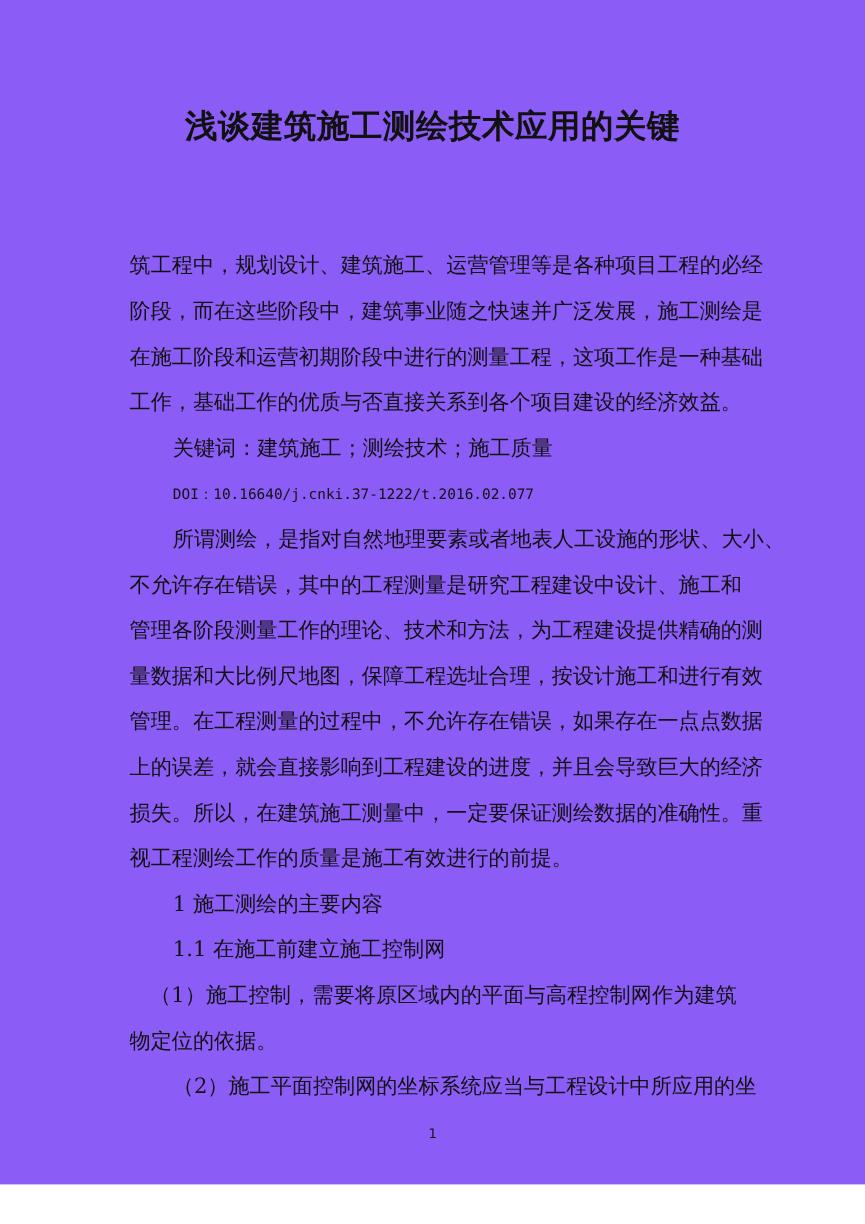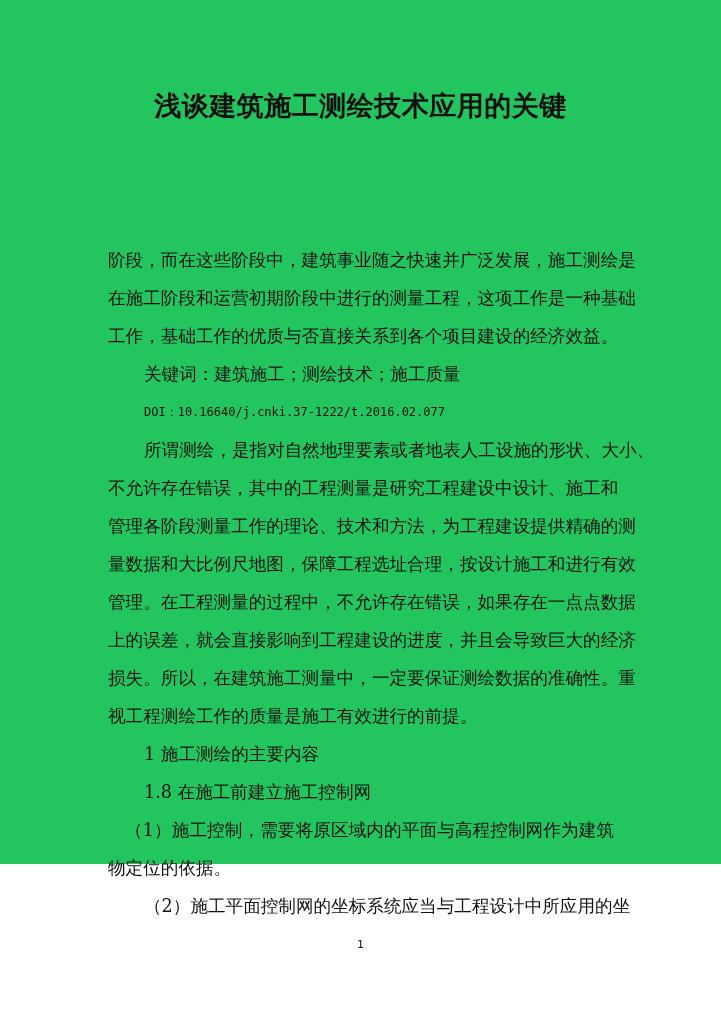--- a/index.html
+++ b/index.html
@@ -12,22 +12,22 @@
       height: 1020px;
       position: relative;
       overflow: hidden;
       font-family: "DejaVu Serif", "Liberation Serif", serif;
       color: #111111;
     }
     .page {
       position: absolute;
       left: 0; top: 0;
       width: 721px;
-      height: 864px;
-      background: #22c55e;
+      height: 987px;
+      background: #8b5cf6;
     }
     .title {
       position: absolute;
       left: 0;
       top: 88px;
       width: 721px;
       text-align: center;
       font-size: 27px;
       font-weight: bold;
       letter-spacing: 0.5px;
@@ -63,37 +63,38 @@
       line-height: 14px;
       font-family: "DejaVu Sans", sans-serif;
     }
   </style>
 </head>
 <body>
 
 <div class="page">
   <div class="title">浅谈建筑施工测绘技术应用的关键</div>
 
+  <div class="line justify" style="top:210px">筑工程中，规划设计、建筑施工、运营管理等是各种项目工程的必经</div>
   <div class="line justify" style="top:248px">阶段，而在这些阶段中，建筑事业随之快速并广泛发展，施工测绘是</div>
   <div class="line" style="top:324px">工作，基础工作的优质与否直接关系到各个项目建设的经济效益。</div>
   <div class="line justify" style="top:286px">在施工阶段和运营初期阶段中进行的测量工程，这项工作是一种基础</div>
 
   <div class="line indent" style="top:362px">关键词：建筑施工；测绘技术；施工质量</div>
   <div class="line indent mono" style="top:400px">DOI：10.16640/j.cnki.37-1222/t.2016.02.077</div>
 
   <div class="line indent justify" style="top:438px">所谓测绘，是指对自然地理要素或者地表人工设施的形状、大小、</div>
   <div class="line justify" style="top:476px">不允许存在错误，其中的工程测量是研究工程建设中设计、施工和</div>
   <div class="line justify" style="top:514px">管理各阶段测量工作的理论、技术和方法，为工程建设提供精确的测</div>
   <div class="line justify" style="top:552px">量数据和大比例尺地图，保障工程选址合理，按设计施工和进行有效</div>
   <div class="line justify" style="top:590px">管理。在工程测量的过程中，不允许存在错误，如果存在一点点数据</div>
   <div class="line justify" style="top:666px">损失。所以，在建筑施工测量中，一定要保证测绘数据的准确性。重</div>
   <div class="line justify" style="top:628px">上的误差，就会直接影响到工程建设的进度，并且会导致巨大的经济</div>
   <div class="line" style="top:704px">视工程测绘工作的质量是施工有效进行的前提。</div>
 
   <div class="line indent" style="top:742px">1 施工测绘的主要内容</div>
-  <div class="line indent" style="top:780px">1.8 在施工前建立施工控制网</div>
+  <div class="line indent" style="top:780px">1.1 在施工前建立施工控制网</div>
 
   <div class="line indent-sm justify" style="top:818px">（1）施工控制，需要将原区域内的平面与高程控制网作为建筑</div>
   <div class="line" style="top:856px">物定位的依据。</div>
   <div class="line indent justify" style="top:894px">（2）施工平面控制网的坐标系统应当与工程设计中所应用的坐</div>
 
   <div class="pagenum" style="top:938px">1</div>
 </div>
 
 </body></html>

